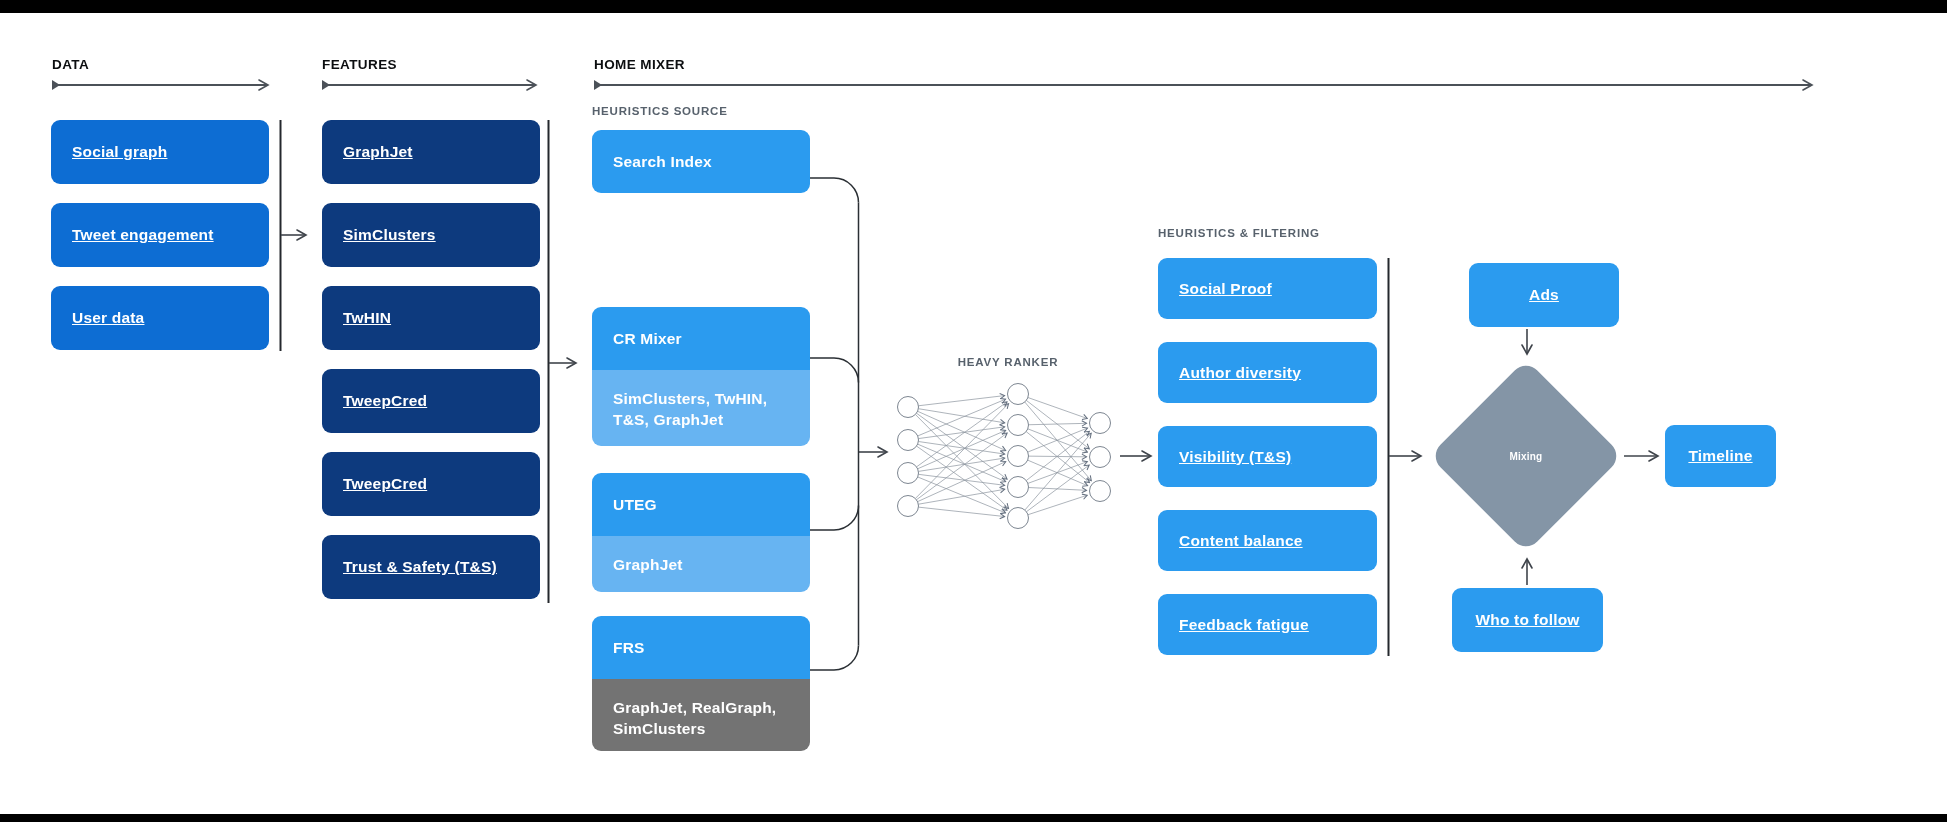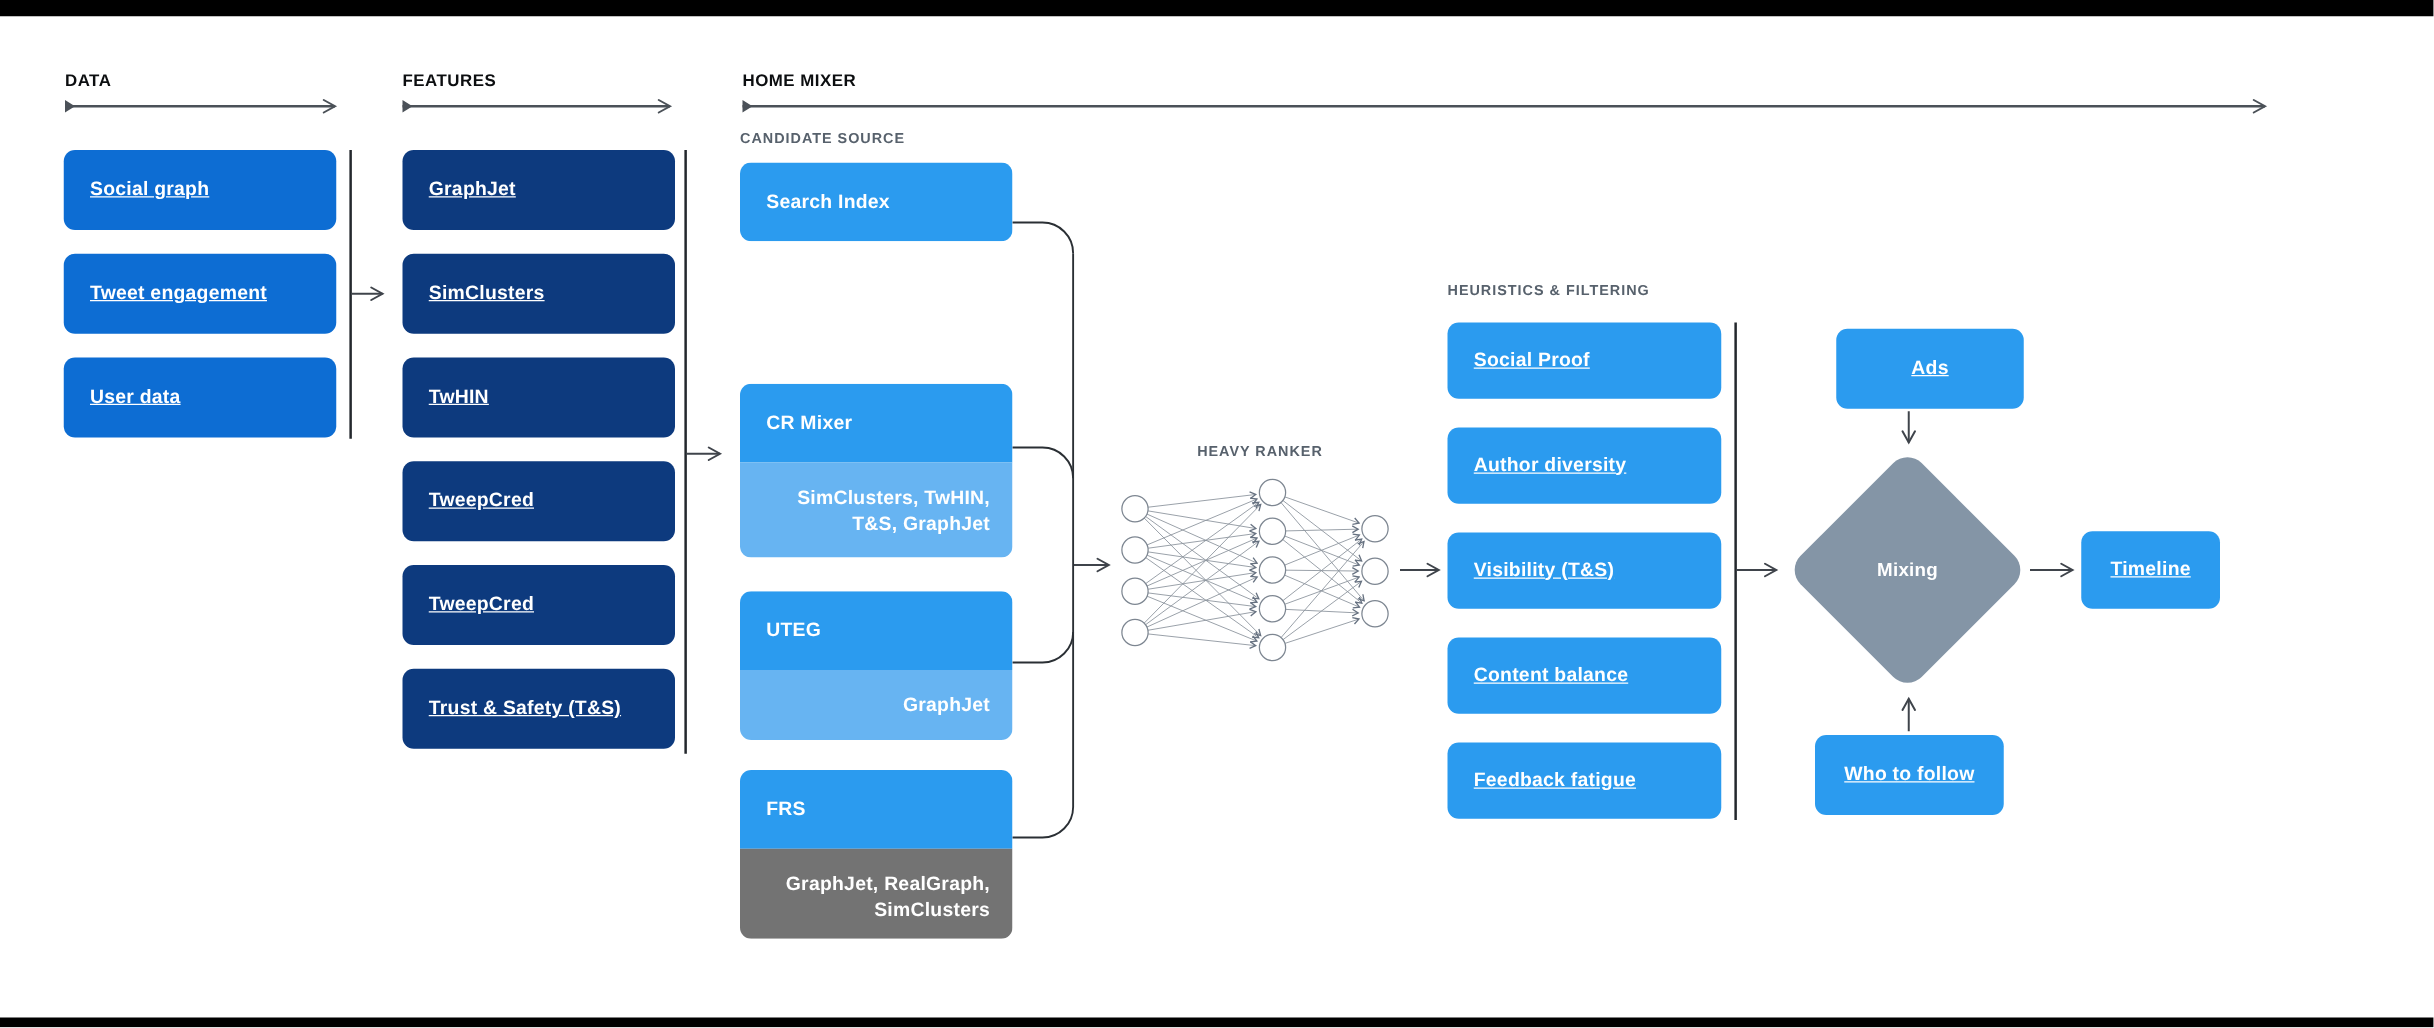--- a/index.html
+++ b/index.html
@@ -8,25 +8,25 @@
   .bar{position:absolute;left:0;width:1947px;background:#000;}
   .bar.top{top:0;height:13px;}
   .bar.bottom{top:814px;height:8px;}
   #wires{position:absolute;left:0;top:0;}
   .hdr{position:absolute;font-weight:bold;font-size:13.5px;color:#0c0e10;letter-spacing:.4px;white-space:nowrap;}
   .subhdr{position:absolute;font-weight:bold;font-size:11.5px;color:#57616c;letter-spacing:.8px;white-space:nowrap;}
   .bx{position:absolute;border-radius:9px;color:#fff;font-size:15.5px;font-weight:600;
       display:flex;align-items:center;padding-left:21px;box-sizing:border-box;letter-spacing:.2px;text-decoration:underline;}
   .bx.center{justify-content:center;padding-left:0;}
   .grp{position:absolute;width:218px;border-radius:9px;overflow:hidden;color:#fff;
-       font-size:15.5px;font-weight:600;letter-spacing:.2px;text-align:right;}
+       font-size:15.5px;font-weight:600;letter-spacing:.2px;}
   .grp .main{display:flex;align-items:center;padding-left:21px;box-sizing:border-box;}
   .grp .sub{box-sizing:border-box;padding:18px 18px 0 21px;line-height:21px;}
   .mixlabel{position:absolute;left:1429px;top:400px;width:194px;height:112px;display:flex;
-            align-items:center;justify-content:center;color:#fff;font-size:15px;font-weight:600;letter-spacing:.2px;}
+            align-items:center;justify-content:center;color:#fff;font-size:10px;font-weight:600;letter-spacing:.2px;}
 </style>
 </head>
 <body>
 
 <div class="canvas">
   <div class="bar top"></div>
   <div class="bar bottom"></div>
 
   <svg id="wires" width="1947" height="822">
     <defs>
@@ -116,21 +116,21 @@
         <circle cx="1100" cy="423" r="10.5" fill="#fff" stroke="#7d8691" stroke-width="1"></circle>
         <circle cx="1100" cy="457" r="10.5" fill="#fff" stroke="#7d8691" stroke-width="1"></circle>
         <circle cx="1100" cy="491" r="10.5" fill="#fff" stroke="#7d8691" stroke-width="1"></circle>
       </g>
   </svg>
 
   <div class="hdr" style="left:52px;top:57px">DATA</div>
   <div class="hdr" style="left:322px;top:57px">FEATURES</div>
   <div class="hdr" style="left:594px;top:57px">HOME MIXER</div>
 
-  <div class="subhdr" style="left:592px;top:105px">CANDIDATE SOURCE</div>
+  <div class="subhdr" style="left:592px;top:105px">HEURISTICS SOURCE</div>
   <div class="subhdr" style="left:908px;top:356px;width:200px;text-align:center">HEAVY RANKER</div>
   <div class="subhdr" style="left:1158px;top:227px">HEURISTICS &amp; FILTERING</div>
 
   <div id="boxes">
       <div class="bx" style="left:51px;top:120px;width:218px;height:64px;background:#0d6dd3">Social graph</div>
       <div class="bx" style="left:51px;top:203px;width:218px;height:64px;background:#0d6dd3">Tweet engagement</div>
       <div class="bx" style="left:51px;top:286px;width:218px;height:64px;background:#0d6dd3">User data</div>
       <div class="bx" style="left:322px;top:120px;width:218px;height:64px;background:#0d3a7e">GraphJet</div>
       <div class="bx" style="left:322px;top:203px;width:218px;height:64px;background:#0d3a7e">SimClusters</div>
       <div class="bx" style="left:322px;top:286px;width:218px;height:64px;background:#0d3a7e">TwHIN</div>

